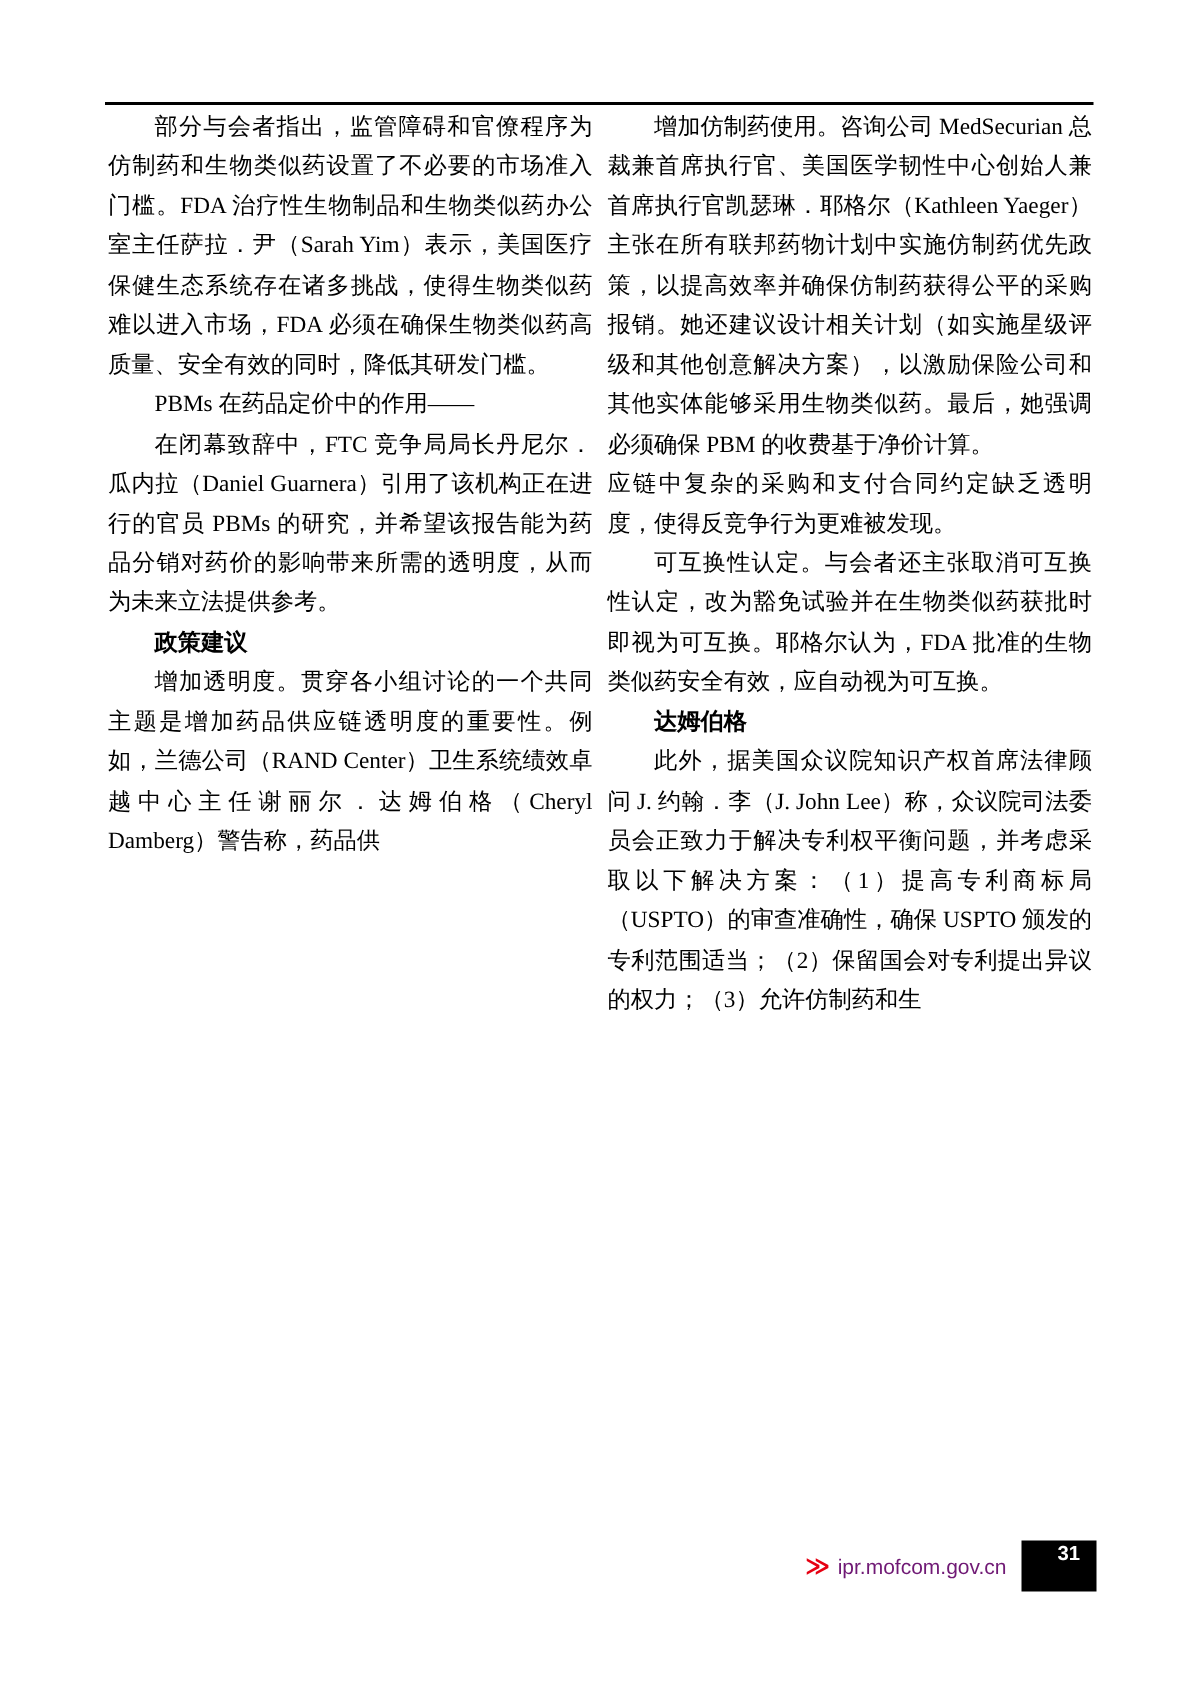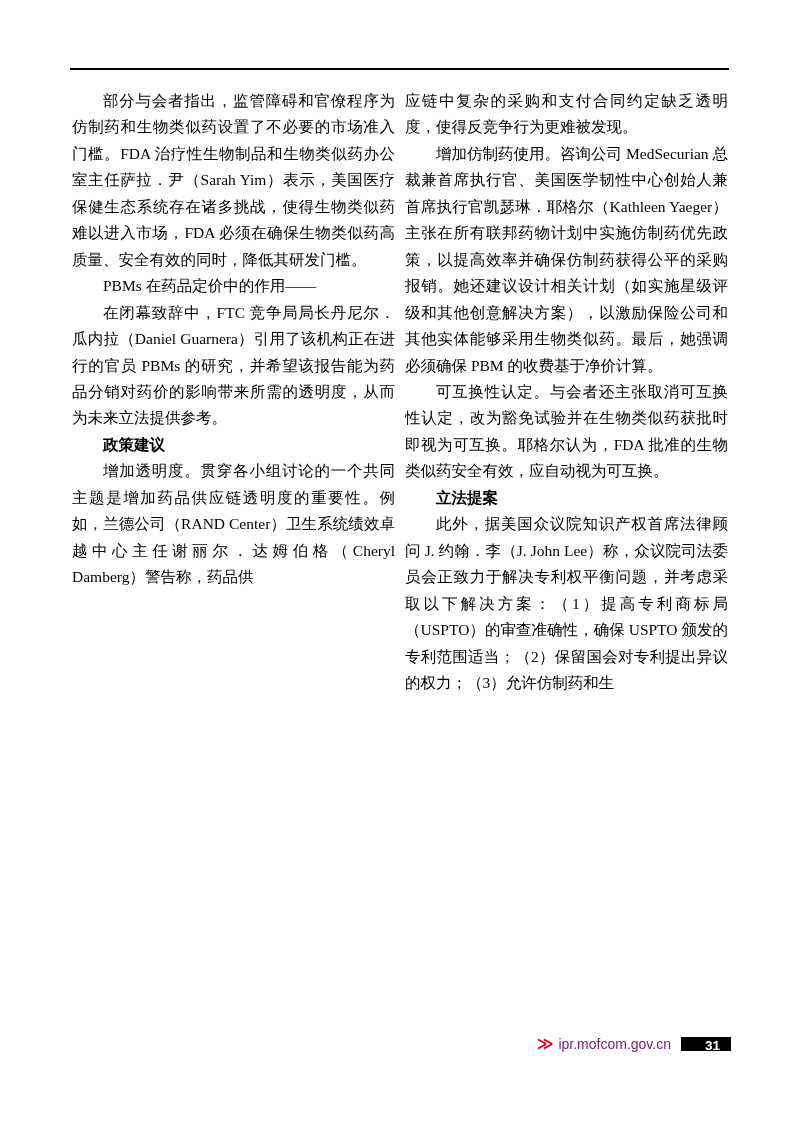--- a/index.html
+++ b/index.html
@@ -19,21 +19,21 @@
   .top-rule {
     position: absolute;
     left: 70px;
     top: 68px;
     width: 659px;
     height: 2px;
     background: #000000;
   }
   .column {
     position: absolute;
-    top: 88px;
+    top: 72px;
     width: 323px;
     font-size: 15.5px;
     line-height: 26.45px;
     text-align: justify;
     text-justify: inter-ideograph;
   }
   .col-left  { left: 72px; }
   .col-right { left: 405px; }
   .column p.para {
     margin: 0;
@@ -65,21 +65,21 @@
     color: #701a75;
     font-size: 14px;
     line-height: 18px;
     margin: 0 10px 0 5px;
     white-space: nowrap;
   }
   .badge {
     display: inline-block;
     box-sizing: border-box;
     width: 50px;
-    height: 14px;
+    height: 34px;
     background: #000000;
     color: #ffffff;
     font-size: 13.5px;
     font-weight: bold;
     line-height: 17px;
     text-align: right;
     padding-right: 11px;
   }
 </style>
 </head>
@@ -93,24 +93,24 @@
 
   <p class="para">部分与会者指出，监管障碍和官僚程序为仿制药和生物类似药设置了不必要的市场准入门槛。FDA 治疗性生物制品和生物类似药办公室主任萨拉．尹（Sarah Yim）表示，美国医疗保健生态系统存在诸多挑战，使得生物类似药难以进入市场，FDA 必须在确保生物类似药高质量、安全有效的同时，降低其研发门槛。</p>
       <p class="para">PBMs 在药品定价中的作用——</p>
       <p class="para">在闭幕致辞中，FTC 竞争局局长丹尼尔．瓜内拉（Daniel Guarnera）引用了该机构正在进行的官员 PBMs 的研究，并希望该报告能为药品分销对药价的影响带来所需的透明度，从而为未来立法提供参考。</p>
       <p class="para heading">政策建议</p>
       <p class="para">增加透明度。贯穿各小组讨论的一个共同主题是增加药品供应链透明度的重要性。例如，兰德公司（RAND Center）卫生系统绩效卓越中心主任谢丽尔．达姆伯格（Cheryl Damberg）警告称，药品供</p>
     </div>
 
   <div class="column col-right">
 
-  <p class="para noindent">应链中复杂的采购和支付合同约定缺乏透明度，使得反竞争行为更难被发现。</p>
-      <p class="para">增加仿制药使用。咨询公司 MedSecurian 总裁兼首席执行官、美国医学韧性中心创始人兼首席执行官凯瑟琳．耶格尔（Kathleen Yaeger）主张在所有联邦药物计划中实施仿制药优先政策，以提高效率并确保仿制药获得公平的采购报销。她还建议设计相关计划（如实施星级评级和其他创意解决方案），以激励保险公司和其他实体能够采用生物类似药。最后，她强调必须确保 PBM 的收费基于净价计算。</p>
+  <p class="para">增加仿制药使用。咨询公司 MedSecurian 总裁兼首席执行官、美国医学韧性中心创始人兼首席执行官凯瑟琳．耶格尔（Kathleen Yaeger）主张在所有联邦药物计划中实施仿制药优先政策，以提高效率并确保仿制药获得公平的采购报销。她还建议设计相关计划（如实施星级评级和其他创意解决方案），以激励保险公司和其他实体能够采用生物类似药。最后，她强调必须确保 PBM 的收费基于净价计算。</p>
+      <p class="para noindent">应链中复杂的采购和支付合同约定缺乏透明度，使得反竞争行为更难被发现。</p>
       <p class="para">可互换性认定。与会者还主张取消可互换性认定，改为豁免试验并在生物类似药获批时即视为可互换。耶格尔认为，FDA 批准的生物类似药安全有效，应自动视为可互换。</p>
-      <p class="para heading">立法提案</p>
+      <p class="para heading">达姆伯格</p>
       <p class="para">此外，据美国众议院知识产权首席法律顾问 J. 约翰．李（J. John Lee）称，众议院司法委员会正致力于解决专利权平衡问题，并考虑采取以下解决方案：（1）提高专利商标局（USPTO）的审查准确性，确保 USPTO 颁发的专利范围适当；（2）保留国会对专利提出异议的权力；（3）允许仿制药和生</p>
     </div>
 
   <div class="footer">
     <span class="chev">≫</span>
     <span class="site">ipr.mofcom.gov.cn</span>
     <span class="badge">31</span>
   </div>
 
 </div>

